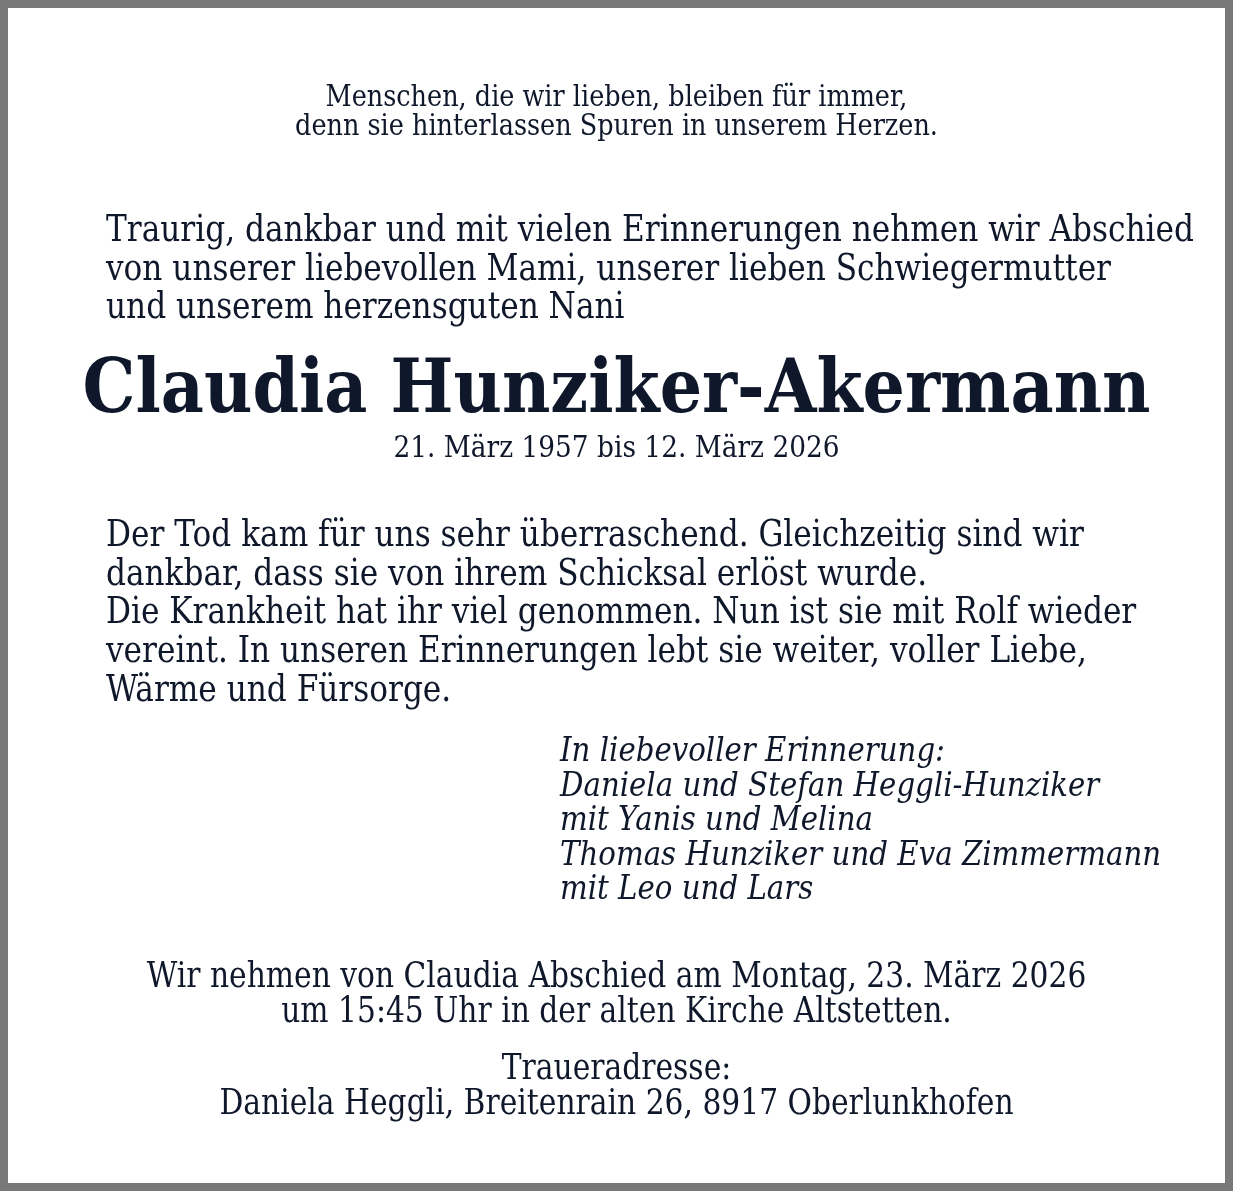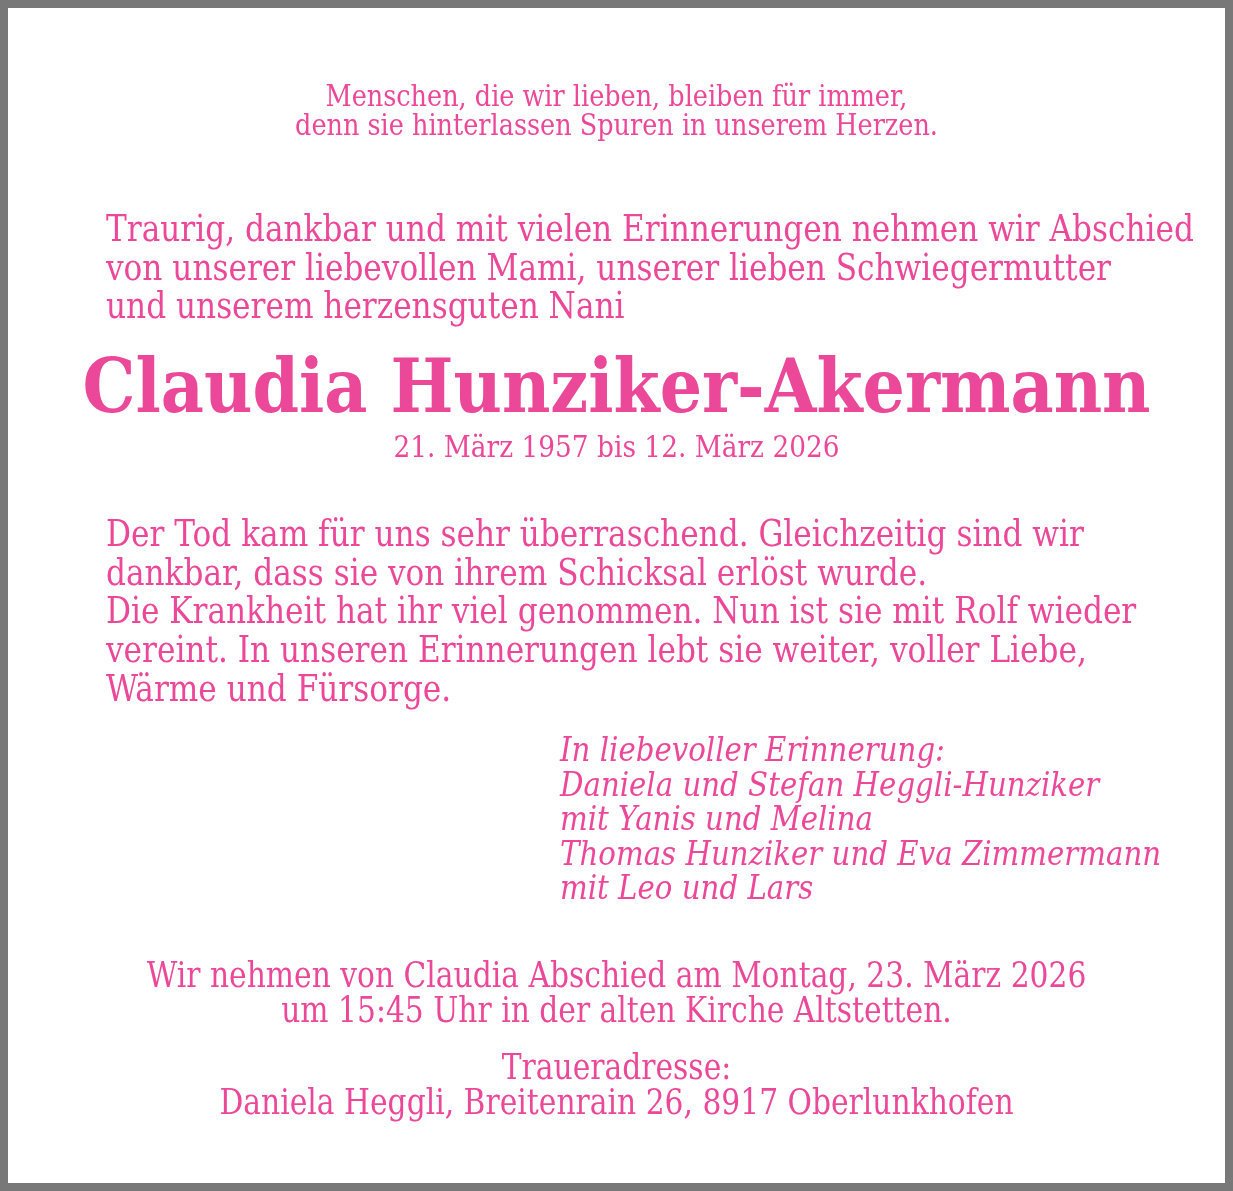--- a/index.html
+++ b/index.html
@@ -3,21 +3,21 @@
 <meta charset="utf-8">
 <style>
   html,body{margin:0;padding:0;background:#ffffff;}
   .page{
     position:relative;
     width:1233px;height:1191px;
     box-sizing:border-box;
     border:8px solid #787878;
     background:#ffffff;
     font-family:"DejaVu Serif", serif;
-    color:#ec4899;
+    color:#0f172a;
     overflow:hidden;
   }
   .block{position:absolute;}
   .ln{white-space:nowrap;}
 
   .epigraph{
     top:74px;left:0;right:0;
     text-align:center;
     font-size:29px;line-height:29px;
     transform:scaleX(0.88);transform-origin:center top;

